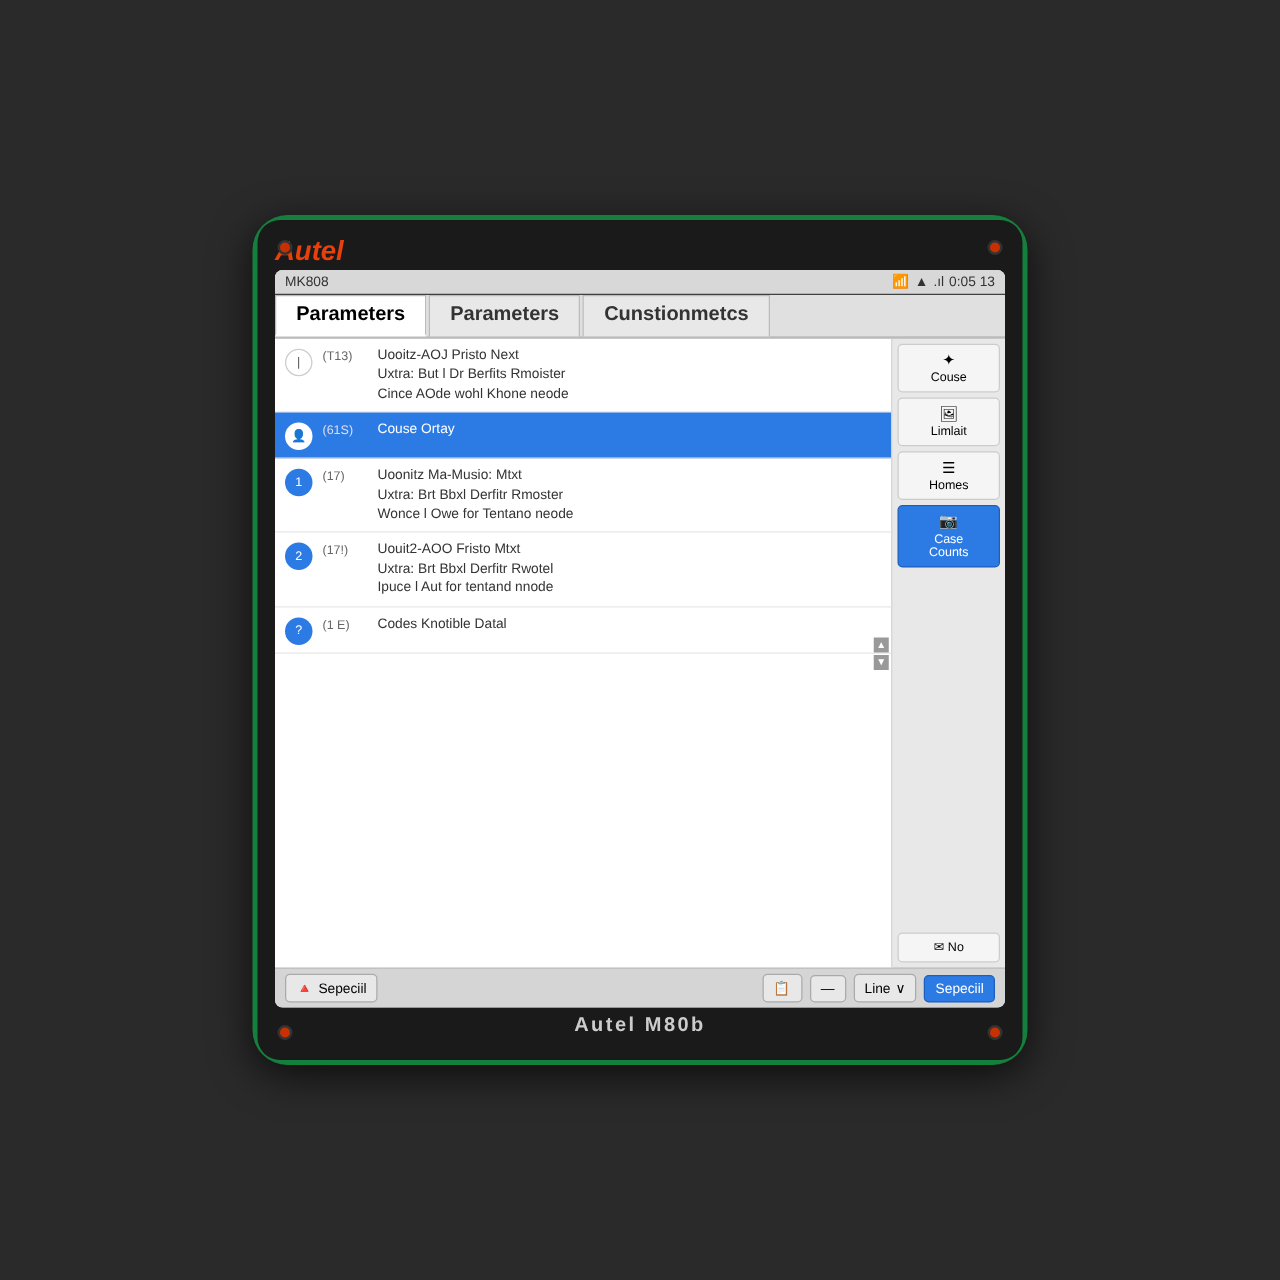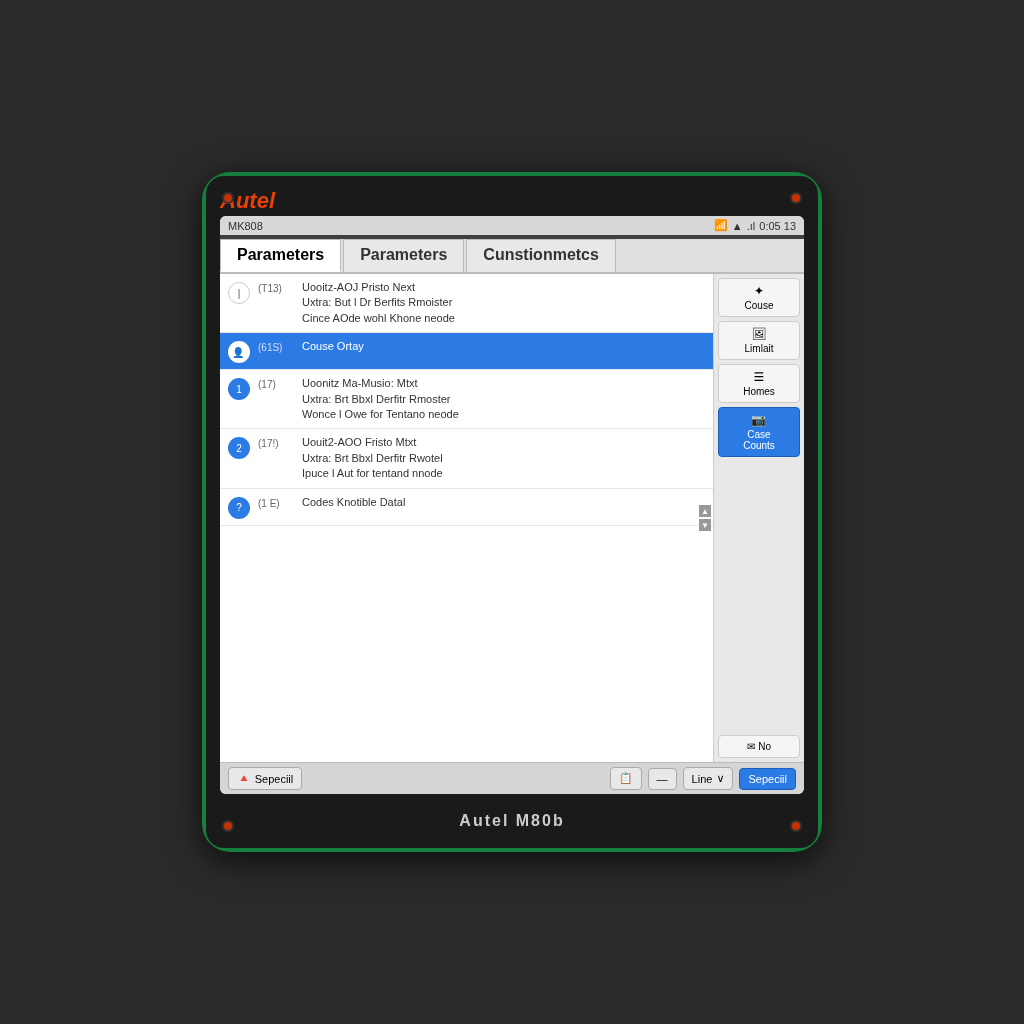--- a/index.html
+++ b/index.html
@@ -67,21 +67,21 @@
 
     
     .status-bar {
       background: #d8d8d8;
       padding: 3px 8px;
       display: flex;
       justify-content: space-between;
       align-items: center;
       font-size: 11px;
       color: #333;
-      border-bottom: 4px solid #404040;
+      border-bottom: 1px solid #404040;
     }
 
     .status-icons {
       display: flex;
       align-items: center;
       gap: 4px;
       font-size: 11px;
     }
 
     
@@ -283,21 +283,21 @@
 
     .spacer { flex: 1; }
 
     
     .device-bottom-label {
       text-align: center;
       color: #ccc;
       font-size: 16px;
       font-weight: bold;
       letter-spacing: 2px;
-      margin-top: 18px;
+      margin-top: 6px;
     }
   </style>
 </head>
 <body>
 
 <div class="device-outer">
 
   <div class="screw tl"></div>
   <div class="screw tr"></div>
   <div class="screw bl"></div>

